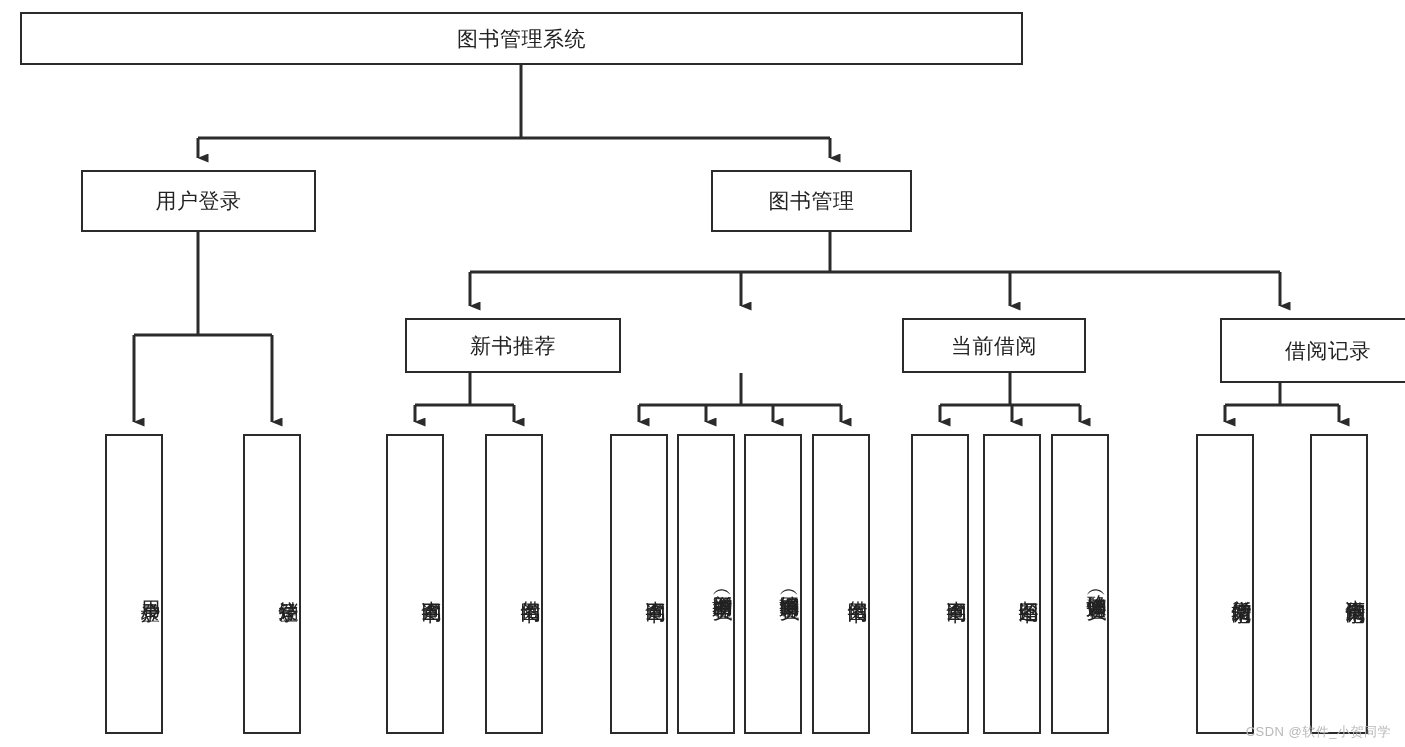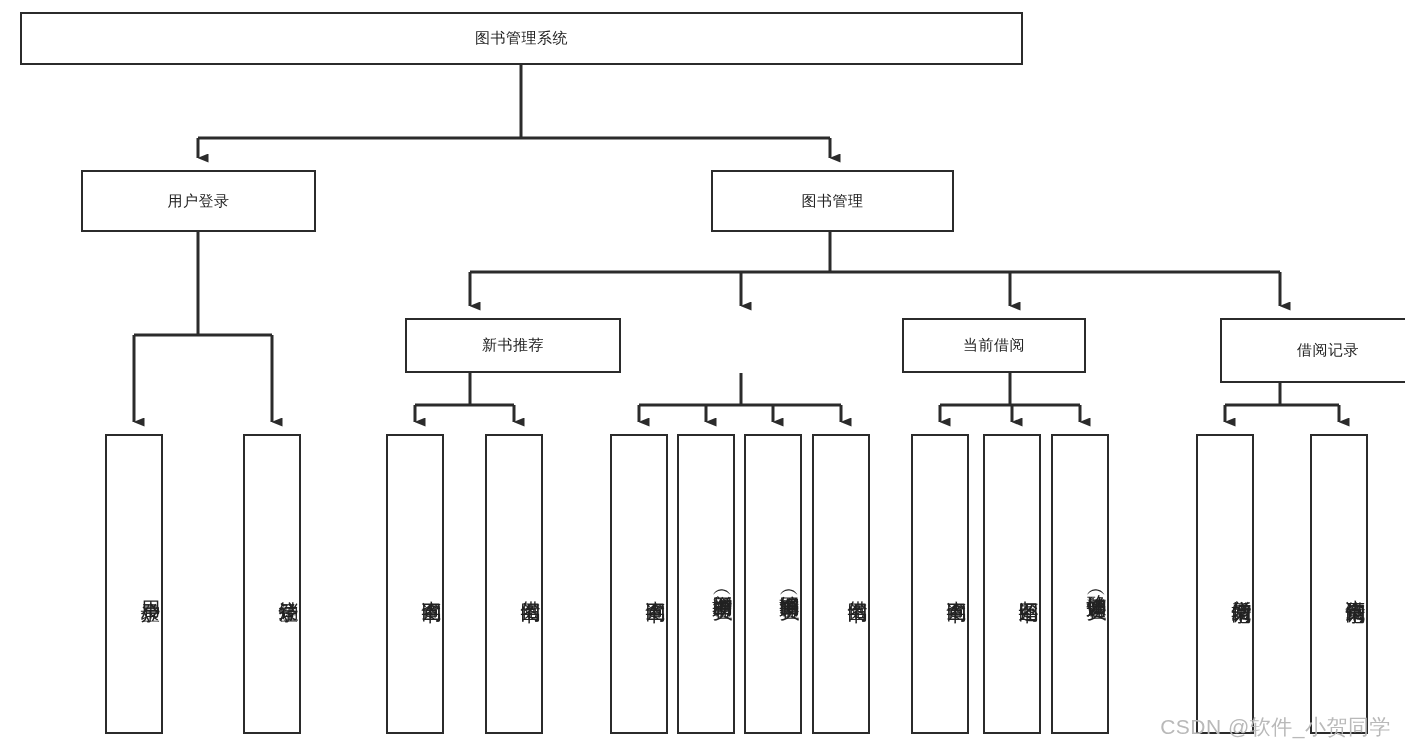--- a/index.html
+++ b/index.html
@@ -29,21 +29,21 @@
     position: absolute;
     box-sizing: border-box;
     background: #ffffff;
     border: 2px solid #2b2b2b;
     display: flex;
     align-items: center;
     justify-content: center;
     color: #222222;
   }
   .node.horiz {
-    font-size: 15px;
+    font-size: 21px;
     letter-spacing: 0.5px;
   }
   .node.vert {
     writing-mode: vertical-rl;
     text-orientation: upright;
     font-size: 20px;
     line-height: 1.08;
     letter-spacing: 1px;
     align-items: flex-start;
     justify-content: center;
@@ -54,21 +54,21 @@
   .node.vert.tall-pad {
     padding-top: 6px;
   }
   .node-label {
     display: block;
   }
   #watermark {
     position: absolute;
     right: 14px;
     bottom: 6px;
-    font-size: 21px;
+    font-size: 13px;
     color: #b9b9b9;
     letter-spacing: 0.5px;
     white-space: nowrap;
     pointer-events: none;
   }
 </style>
 </head>
 <body>
 
 <div id="stage">
@@ -123,21 +123,21 @@
     </g>
   </svg>
 
   <div class="node horiz" style="left:20px; top:12px; width:1003px; height:53px;">
     <span class="node-label">图书管理系统</span>
   </div>
 
   <div class="node horiz" style="left:81px; top:170px; width:235px; height:62px;">
     <span class="node-label">用户登录</span>
   </div>
-  <div class="node horiz" style="left:711px; top:170px; width:243px; height:62px;">
+  <div class="node horiz" style="left:711px; top:170px; width:201px; height:62px;">
     <span class="node-label">图书管理</span>
   </div>
 
   <div class="node horiz" style="left:362px; top:318px; width:216px; height:55px;margin-left:43px;">
     <span class="node-label">新书推荐</span>
   </div>
   <div class="node horiz" style="left:902px; top:318px; width:184px; height:55px;">
     <span class="node-label">当前借阅</span>
   </div>
   <div class="node horiz" style="left:1172px; top:318px; width:216px; height:65px;margin-left:48px;">

